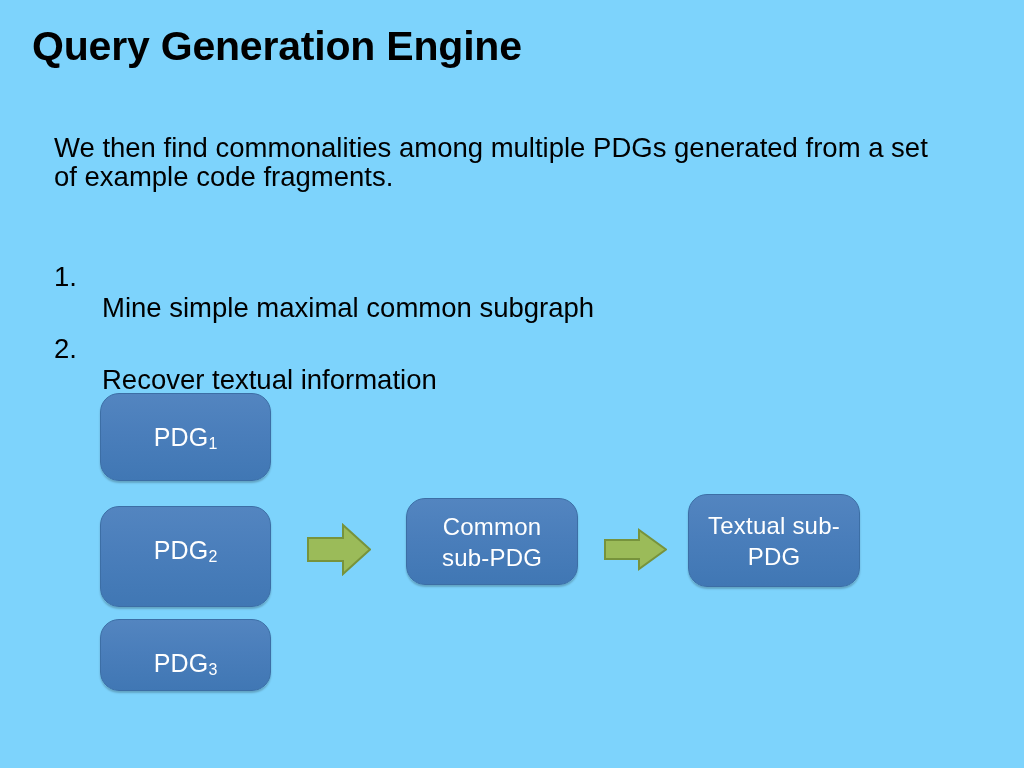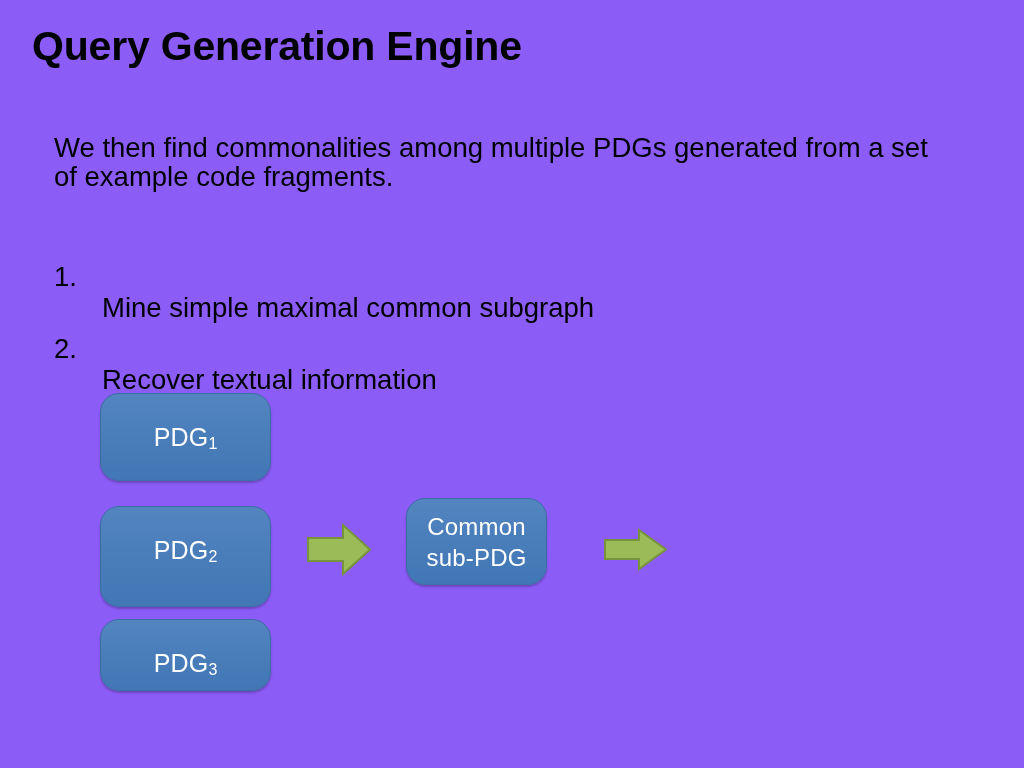--- a/index.html
+++ b/index.html
@@ -8,21 +8,21 @@
     background: #ffffff;
   }
   body {
     font-family: "Liberation Sans", sans-serif;
     -webkit-font-smoothing: antialiased;
   }
   #slide {
     position: relative;
     width: 1024px;
     height: 768px;
-    background: #8b5cf6;
+    background: #7dd3fc;
     overflow: hidden;
   }
 
   
   #slide-title {
     position: absolute;
     left: 32px;
     top: 23px;
     font-size: 41px;
     font-weight: bold;
@@ -99,21 +99,21 @@
     vertical-align: baseline;
     position: relative;
     bottom: -0.18em;
     letter-spacing: 0;
   }
 
   
   #node-pdg1 { left: 100px; top: 393px;  width: 171px; height: 88px; }
   #node-pdg2 { left: 100px; top: 506px;  width: 171px; height: 101px; }
   #node-pdg3 { left: 100px; top: 619px;  width: 171px; height: 72px; }
-  #node-common  { left: 406px; top: 498px; width: 141px; height: 87px; }
+  #node-common  { left: 406px; top: 498px; width: 172px; height: 87px; }
   #node-textual { left: 688px; top: 494px; width: 172px; height: 93px; }
 
   .arrow-wrap {
     position: absolute;
   }
   #arrow-1 { left: 307px; top: 523px; width: 64px; height: 53px; }
   #arrow-2 { left: 604px; top: 528px; width: 63px; height: 43px; }
   .arrow-wrap svg { display: block; width: 100%; height: 100%; }
 </style>
 </head>
@@ -159,15 +159,18 @@
     <div id="node-common" class="node-box">
       <span class="node-label"><span>Common</span><br><span>sub-PDG</span></span>
     </div>
 
     <div class="arrow-wrap" id="arrow-2">
       <svg viewBox="0 0 63 43" preserveAspectRatio="none" aria-hidden="true">
         <polygon points="1,12 35,12 35,2 62,21.5 35,41 35,31 1,31" fill="#9BBB59" stroke="#77933C" stroke-width="2" stroke-linejoin="miter"></polygon>
       </svg>
     </div>
 
+    <div id="node-textual" class="node-box">
+      <span class="node-label"><span>Textual sub-</span><br><span>PDG</span></span>
+    </div>
 
   </div>
 </div>
 
 </body></html>

